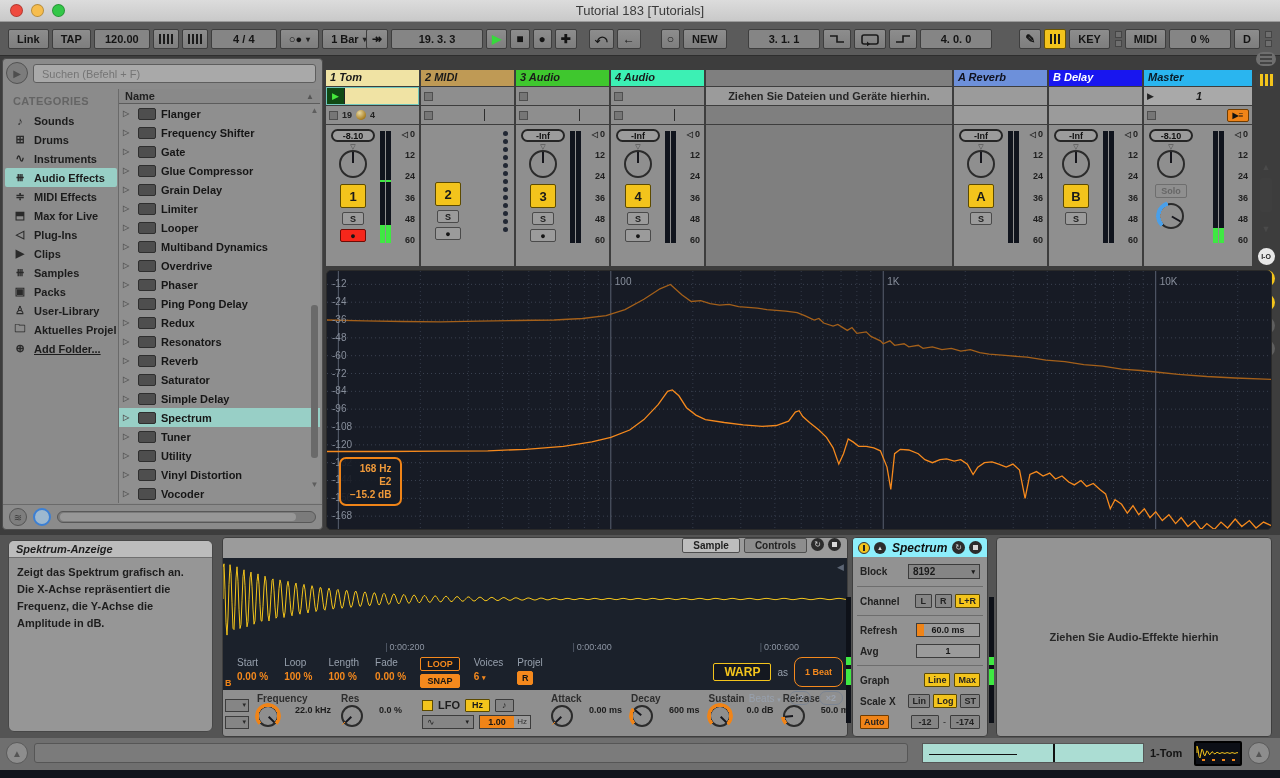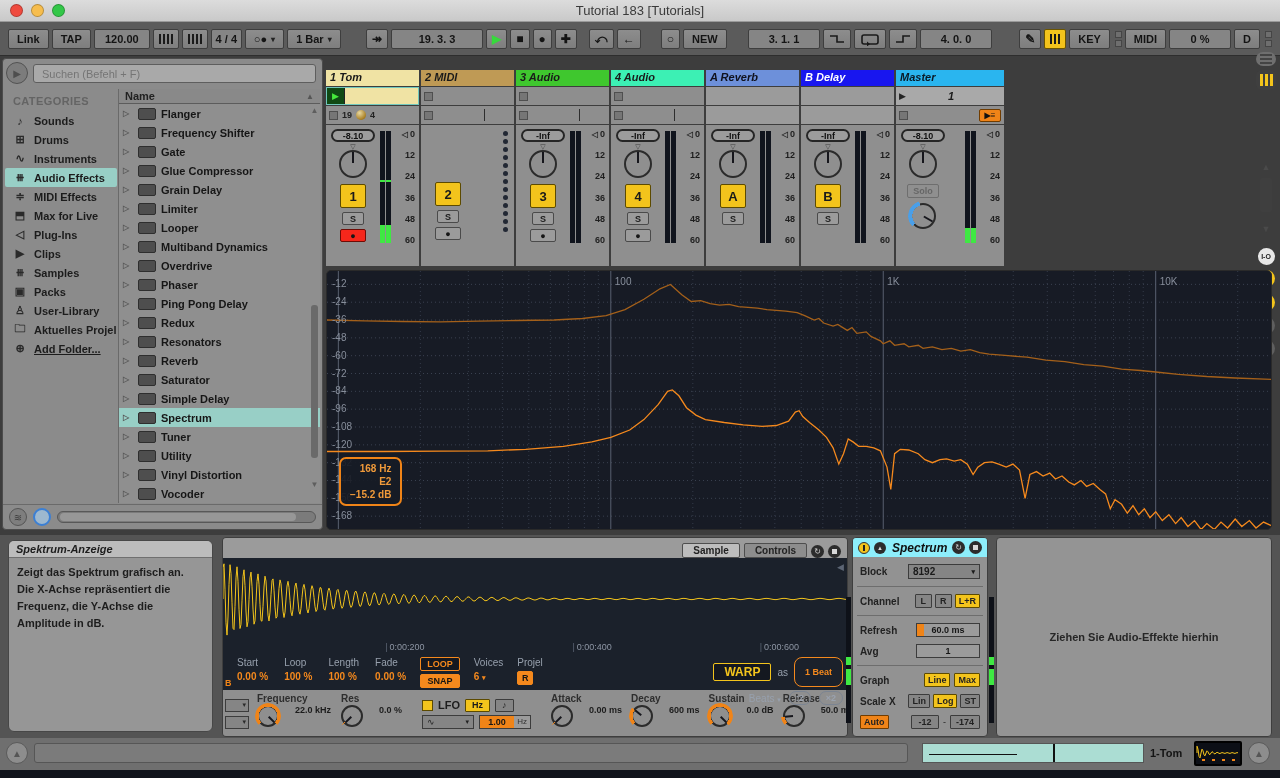--- a/index.html
+++ b/index.html
@@ -123,21 +123,21 @@
   #graph svg{display:block}
   #g-tip{position:absolute;left:12px;top:186px;border:2px solid #f08418;border-radius:7px;background:rgba(23,27,37,.92);color:#f09a3a;font-size:10px;font-weight:bold;text-align:right;padding:3px 9px;line-height:1.3}
 
   
   #devices{position:absolute;left:0;top:535px;width:1280px;height:203px;background:#545454}
   #infobox{position:absolute;left:8px;top:5px;width:205px;height:192px;background:#969696;border:1px solid #474747;border-radius:6px;overflow:hidden}
   #infobox .ib-title{background:#bcbcbc;border-bottom:1px solid #6f6f6f;font-weight:bold;font-style:italic;padding:2px 7px;color:#1d1d1d}
   #infobox .ib-body{padding:6px 8px;font-weight:bold;color:#1d1d1d;line-height:1.55}
 
   #simpler{position:absolute;left:222px;top:2px;width:626px;height:200px;border-radius:4px;overflow:hidden;border:1px solid #3e3e3e}
-  .dev-head{height:20px;background:#9b9b9b;display:flex;align-items:flex-end;justify-content:flex-end;gap:4px;padding:0 6px}
+  .dev-head{height:20px;background:#9b9b9b;display:flex;align-items:flex-start;justify-content:flex-end;gap:4px;padding:0 6px}
   .tab{height:15px;display:flex;align-items:center;padding:0 10px;font-size:10px;font-weight:bold;border:1px solid #4e4e4e;border-radius:2px;background:#8d8d8d;color:#222}
   .tab.active{background:#bdbdbd}
   .circ-ic{width:13px;height:13px;border-radius:50%;background:#2c2c2c;color:#cfcfcf;font-size:8px;display:flex;align-items:center;justify-content:center}
   .circ-ic .sq{width:5px;height:5px;background:#d8d8d8}
   #wavezone{position:relative;height:132px;background:#1b212b}
   #wavezone svg{position:absolute;left:0;top:0}
   .scrolltri{position:absolute;right:3px;top:4px;color:#5c6574;font-size:9px}
   .timelabel{position:absolute;top:84px;color:#8d95a3;font-size:9px}
   .timelabel::before{content:"|";margin-right:2px;color:#5c6574}
   .dblabel{position:absolute;left:2px;bottom:2px;color:#f08418;font-size:9px;font-weight:bold}
@@ -228,21 +228,21 @@
         </span>
       </span>
     <span class="tbtn icon">
         <span class="pbars">
           <i></i>
           <i></i>
           <i></i>
           <i></i>
         </span>
       </span>
-    <span class="tval" style="width:31px">4 / 4</span>
+    <span class="tval" style="width:66px">4 / 4</span>
     <span class="tbtn">
         <span>○●</span>
         <i class="dd">▾</i>
       </span>
     <span class="tbtn">
         <span>1 Bar</span>
         <i class="dd">▾</i>
       </span>
   </div>
   <div class="tg" style="left:366px">
@@ -671,20 +671,26 @@
           <span class="scale">
       <span class="zero"><span class="tri">◁</span>0</span>
             <span>12</span>
             <span>24</span>
             <span>36</span>
             <span>48</span>
             <span>60</span>
           </span>
         </div>
       </div>
+    </div>
+    <div class="dropzone">
+     <div class="dz-h"></div>
+     <div class="dz-hint">Ziehen Sie Dateien und Geräte hierhin.</div>
+     <div class="dz-r"></div>
+      <div class="dz-body"></div>
     </div>
     <div class="track" style="width:93px">
       <div class="t-head" style="background:#6d90da;color:#10121e">A Reverb</div>
       <div class="slot" style="background:#9b9b9b"></div>
       <div class="slot" style="background:#9b9b9b"></div>
       <div class="mixer">
         <div class="mx-l">
           <span class="volpill">-Inf</span>
           <span class="panwrap">
             <span class="panmark">▽</span>

